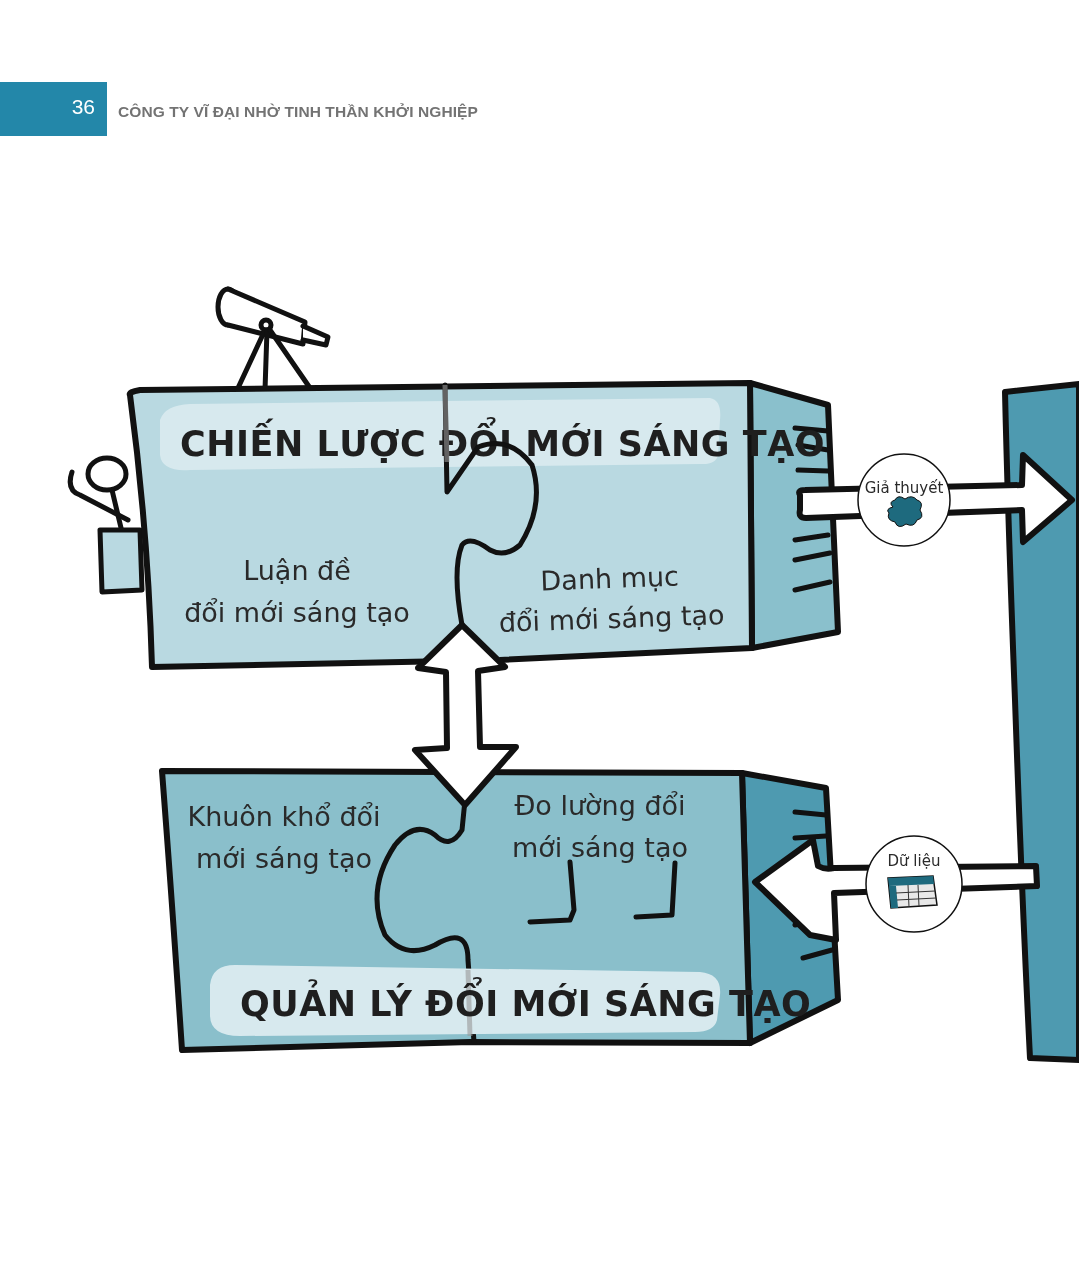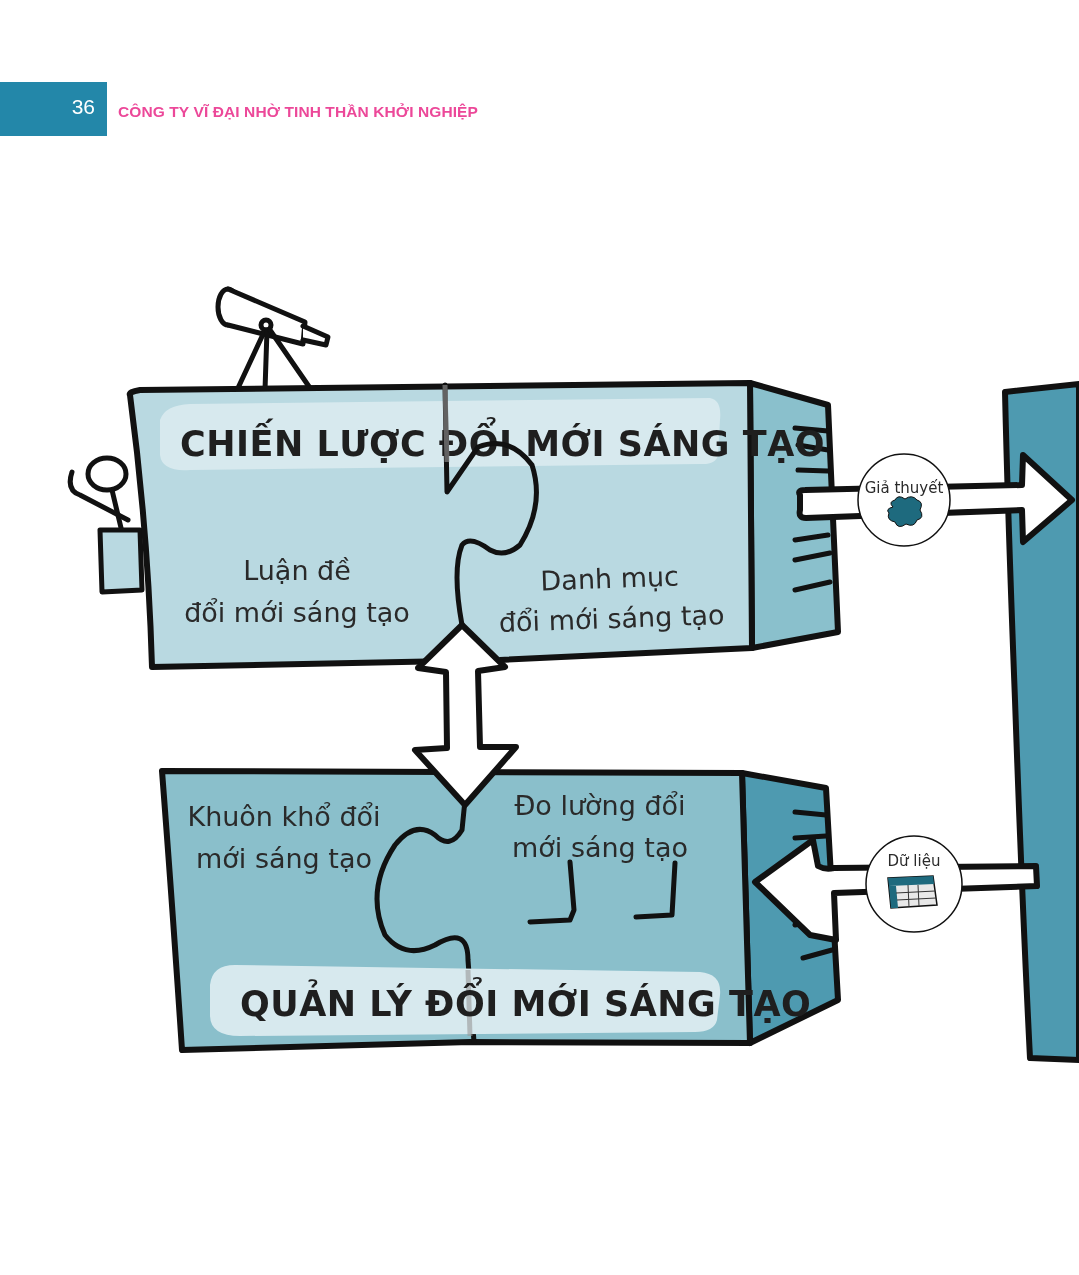--- a/index.html
+++ b/index.html
@@ -1,20 +1,20 @@
 <!DOCTYPE html>
 <html><head>
   <meta charset="utf-8">
   <style>
     html, body { margin: 0; padding: 0; background: #ffffff; }
     body { width: 1079px; height: 1275px; position: relative; overflow: hidden; font-family: "DejaVu Sans", sans-serif; }
     .page-header { position: absolute; left: 0; top: 82px; height: 54px; width: 600px; }
     .page-num-box { position: absolute; left: 0; top: 0; width: 107px; height: 54px; background: #2387a9; }
     .page-num { position: absolute; right: 12px; top: 13px; color: #ffffff; font-family: "Liberation Sans", sans-serif; font-size: 21px; }
-    .running-title { position: absolute; left: 118px; top: 21px; color: #ec4899; font-family: "Liberation Sans", sans-serif; font-size: 15.5px; font-weight: bold; letter-spacing: 0.1px; white-space: nowrap; }
+    .running-title { position: absolute; left: 118px; top: 21px; color: #737373; font-family: "Liberation Sans", sans-serif; font-size: 15.5px; font-weight: bold; letter-spacing: 0.1px; white-space: nowrap; }
     svg.diagram { position: absolute; left: 0; top: 0; }
     .hand-title { font-family: "DejaVu Sans", sans-serif; font-weight: bold; fill: #1f1f1f; font-size: 35px; letter-spacing: 0.5px; }
     .body-text { font-family: "DejaVu Sans", sans-serif; fill: #2a2a2a; font-size: 27px; }
     .small-label { font-family: "DejaVu Sans", sans-serif; fill: #2a2a2a; font-size: 15px; }
   </style>
 </head>
 <body>
 
 <div class="page-header">
   <div class="page-num-box">

